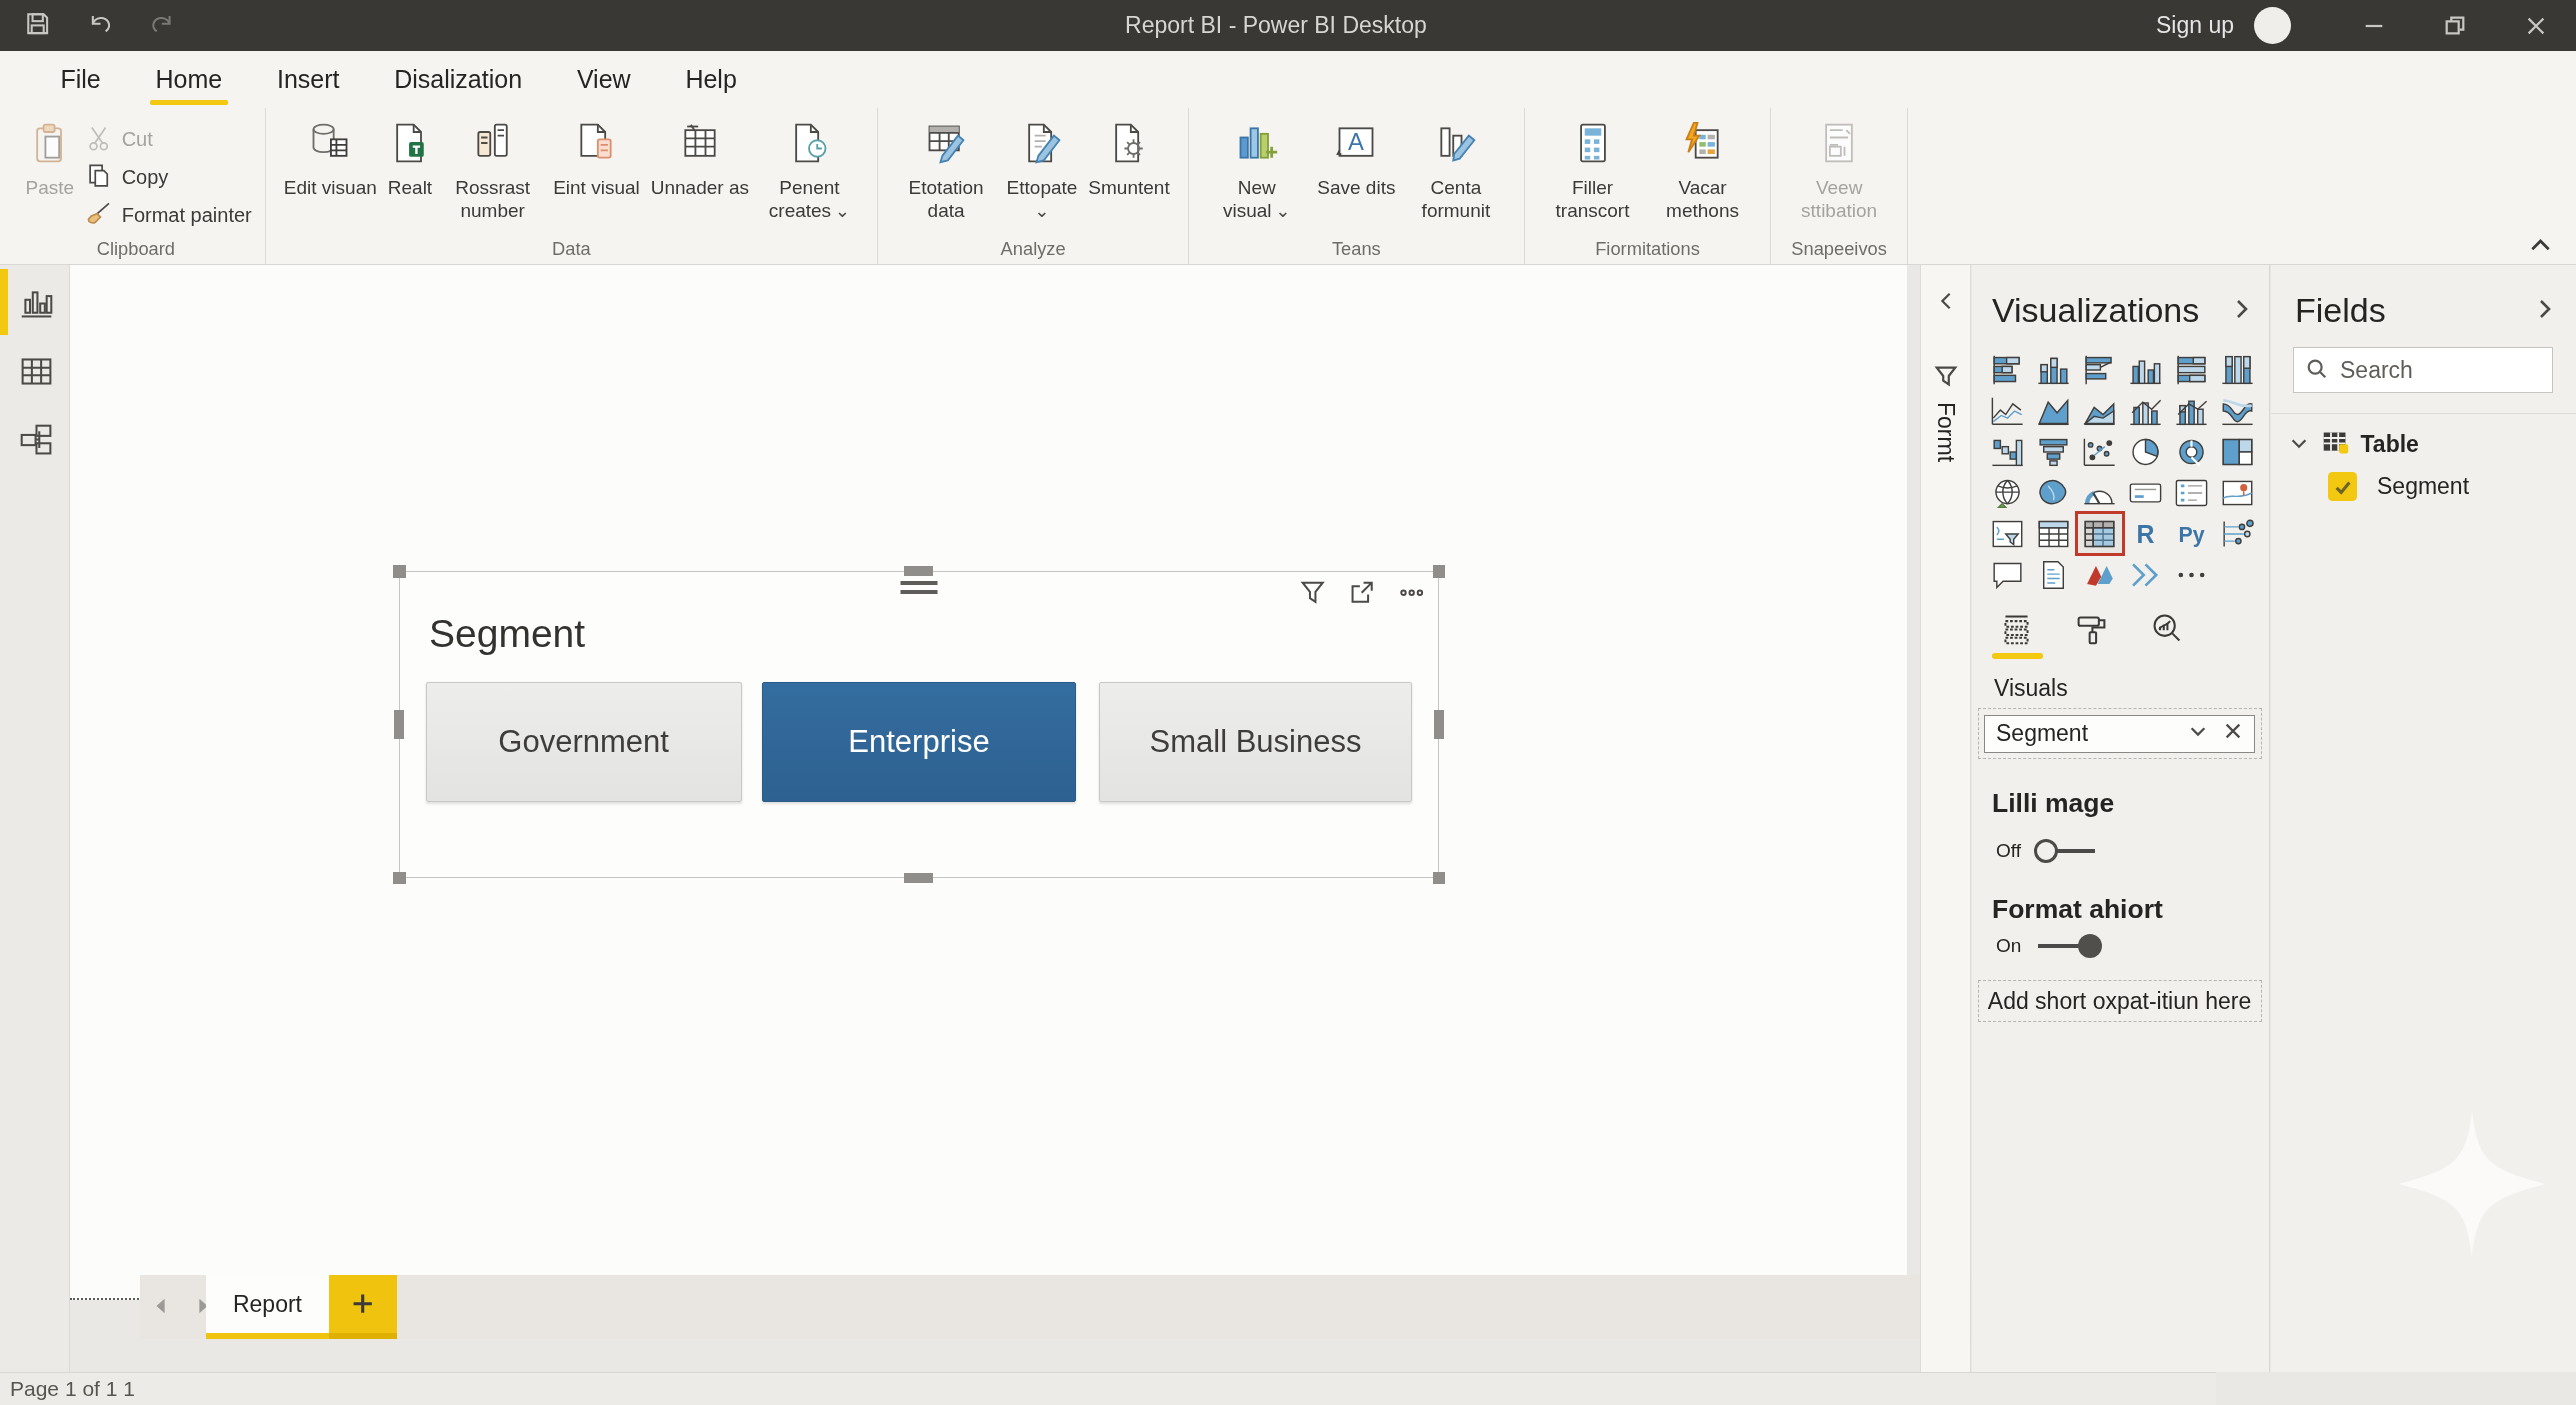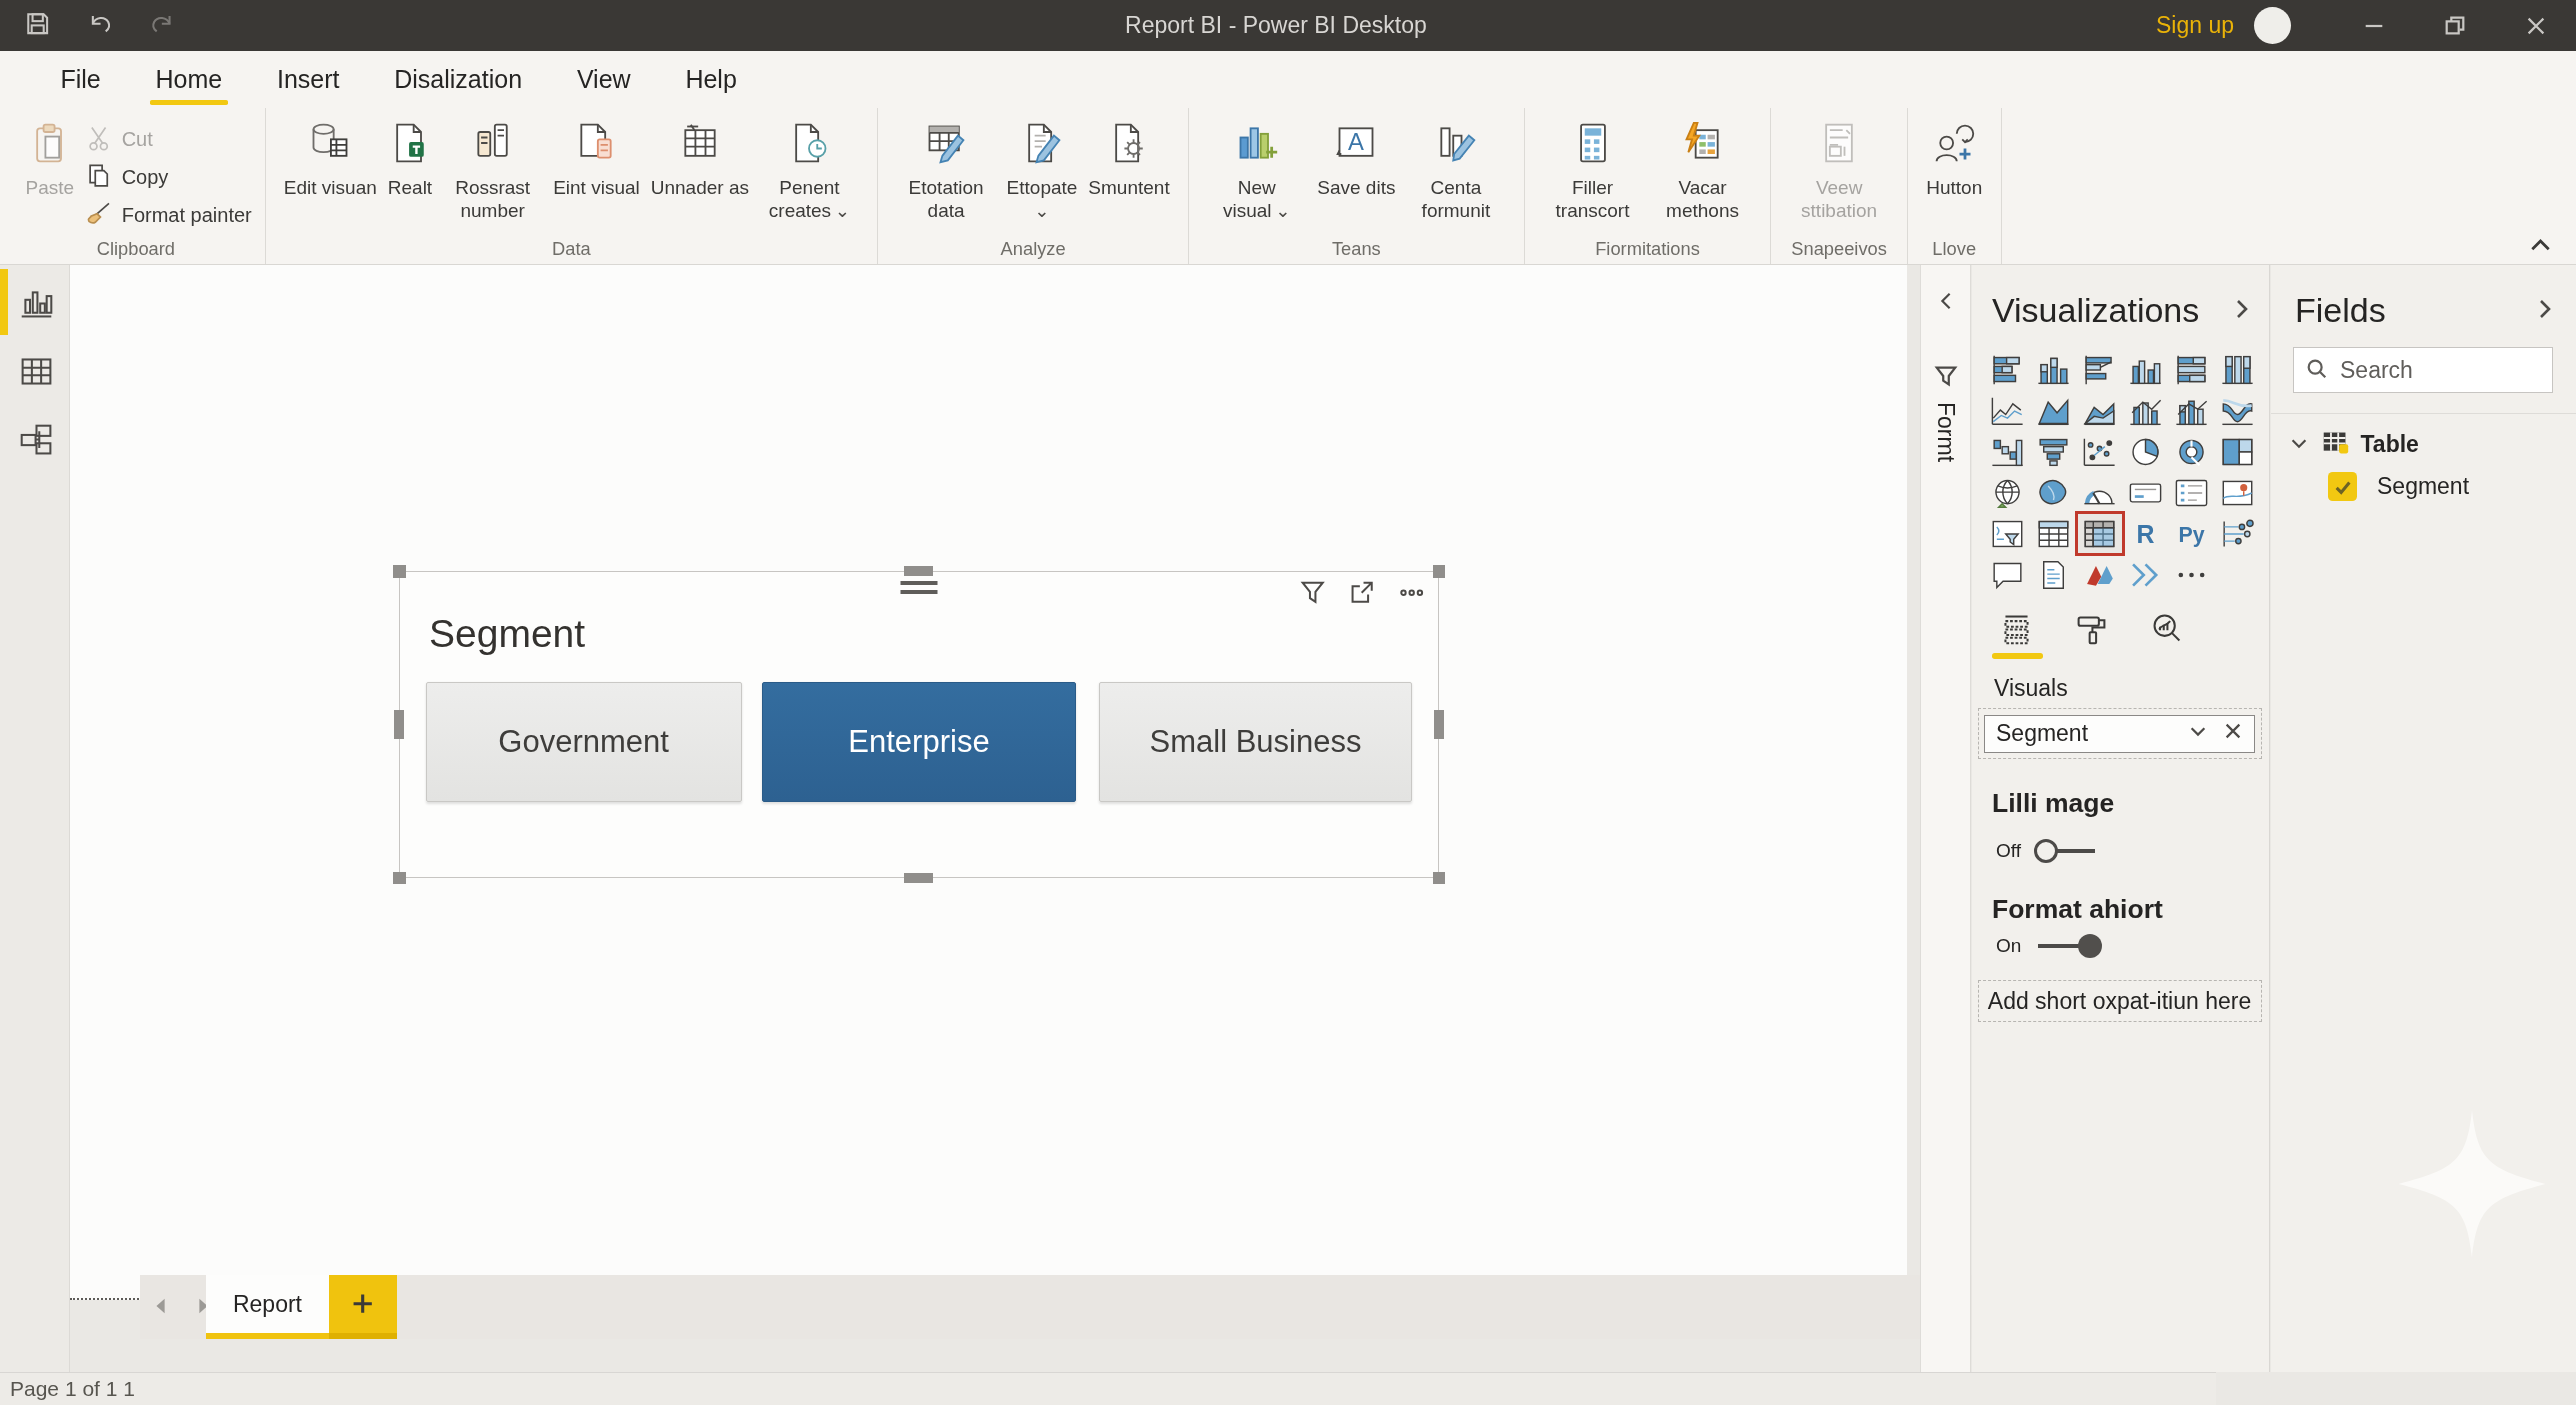--- a/index.html
+++ b/index.html
@@ -7,21 +7,21 @@
   body { font-family:"Liberation Sans", sans-serif; color:#252423; }
   .app { position:relative; width:2576px; height:1405px; background:#eae8e4; overflow:hidden; }
 
   
   .titlebar { position:absolute; top:0; left:0; width:100%; height:51px; background:#3a3835; display:flex; align-items:center; }
   .tb-left { display:flex; align-items:center; gap:35px; padding-left:24px; }
   .tb-left svg { width:27.4px; height:27.4px; stroke:#c9c7c4; fill:none; stroke-width:2.4; }
   .tb-left .dim { opacity:.45; }
   .tb-title { position:absolute; left:50%; transform:translateX(-54%); font-size:23px; color:#d8d6d3; white-space:nowrap; }
   .tb-right { position:absolute; right:0; top:0; height:51px; display:flex; align-items:center; }
-  .tb-signup { font-size:23px; color:#eab308; margin-right:20px; }
+  .tb-signup { font-size:23px; color:#e5e5e5; margin-right:20px; }
   .tb-avatar { width:37px; height:37px; border-radius:50%; background:#efeeea; margin-right:42px; }
   .winbtn { width:81px; height:51px; display:flex; align-items:center; justify-content:center; }
   .winbtn svg { width:24px; height:24px; stroke:#c9c7c4; fill:none; stroke-width:2.4; }
 
   
   .menubar { position:absolute; top:51px; left:0; width:100%; height:57px; background:#f6f4f1; display:flex; align-items:center; padding-left:33px; }
   .menu-item { position:relative; font-size:25px; color:#252423; padding:0 27.4px; height:100%; display:flex; align-items:center; }
   .menu-item.active::after { content:""; position:absolute; left:22px; right:22px; bottom:2.7px; height:5.5px; background:#f2c811; border-radius:1.8px; }
 
   
@@ -378,33 +378,20 @@
               <rect x="10" y="4" width="28" height="40" fill="#fff"></rect>
               <path d="M14 10 h14 M32 10 l4 4 M14 18 h20 M14 26 h9"></path>
               <rect x="14" y="28" width="12" height="10"></rect>
               <path d="M30 28 v10"></path>
             </svg></span>
         <span class="rlabel">Veew sttibation</span>
       </div>
       <div class="rglabel">Snapeeivos</div>
     </div>
 
-    <div class="rgroup">
-      <div class="rbtn">
-        <span><svg viewBox="0 0 48 48">
-              <circle cx="16" cy="24" r="7"></circle>
-              <path d="M5 44 c0-9 22-9 22 0"></path>
-              <path d="M27 14 a9 9 0 1 1 9 9"></path>
-              <path d="M33 20 l3 3 3-3" fill="none"></path>
-              <path d="M36 30 v12 M30 36 h12" stroke="#3c76a8" stroke-width="3"></path>
-            </svg></span>
-        <span class="rlabel">Hutton</span>
-      </div>
-      <div class="rglabel">Llove</div>
-    </div>
 
   </div>
   <div class="ribbon-collapse"><svg viewBox="0 0 34 30">
         <path d="M8 20 l9-9 9 9"></path>
       </svg></div>
 
   <div class="sidebar">
     <div class="side-indicator"></div>
     <div class="side-icon" style="top:20px">
       <svg viewBox="0 0 40 40">

